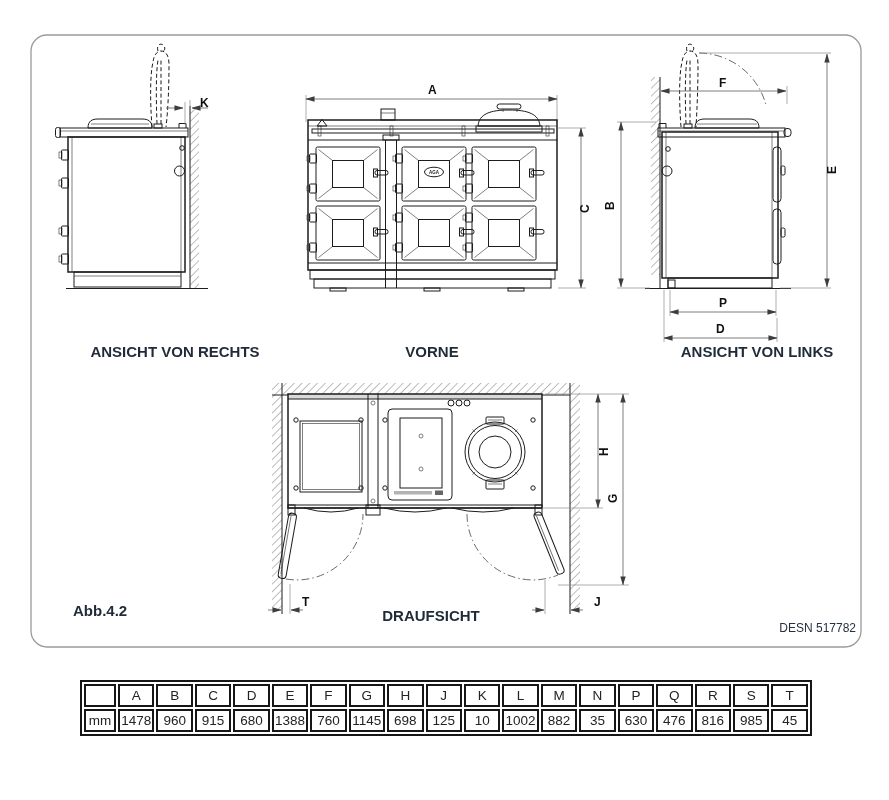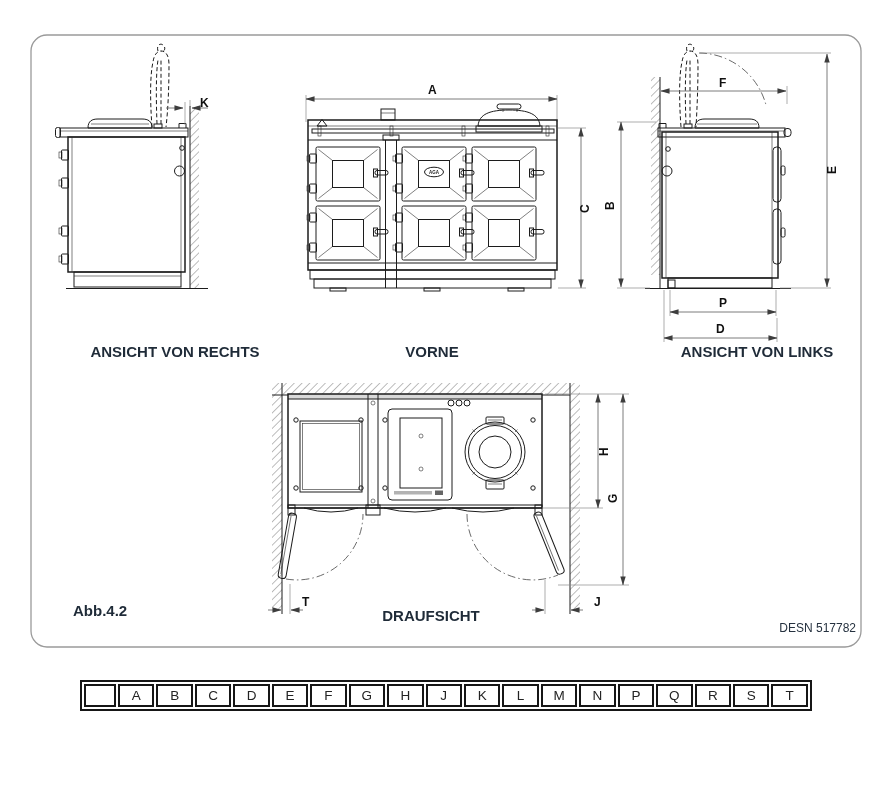--- a/index.html
+++ b/index.html
@@ -347,16 +347,37 @@
     <th>K</th>
     <th>L</th>
     <th>M</th>
     <th>N</th>
     <th>P</th>
     <th>Q</th>
     <th>R</th>
     <th>S</th>
     <th>T</th>
   </tr>
+  <tr>
+    <td>mm</td>
+    <td>1478</td>
+    <td>960</td>
+    <td>915</td>
+    <td>680</td>
+    <td>1388</td>
+    <td>760</td>
+    <td>1145</td>
+    <td>698</td>
+    <td>125</td>
+    <td>10</td>
+    <td>1002</td>
+    <td>882</td>
+    <td>35</td>
+    <td>630</td>
+    <td>476</td>
+    <td>816</td>
+    <td>985</td>
+    <td>45</td>
+  </tr>
 </tbody>
     </table>
 
 </div>
 
 </body></html>

